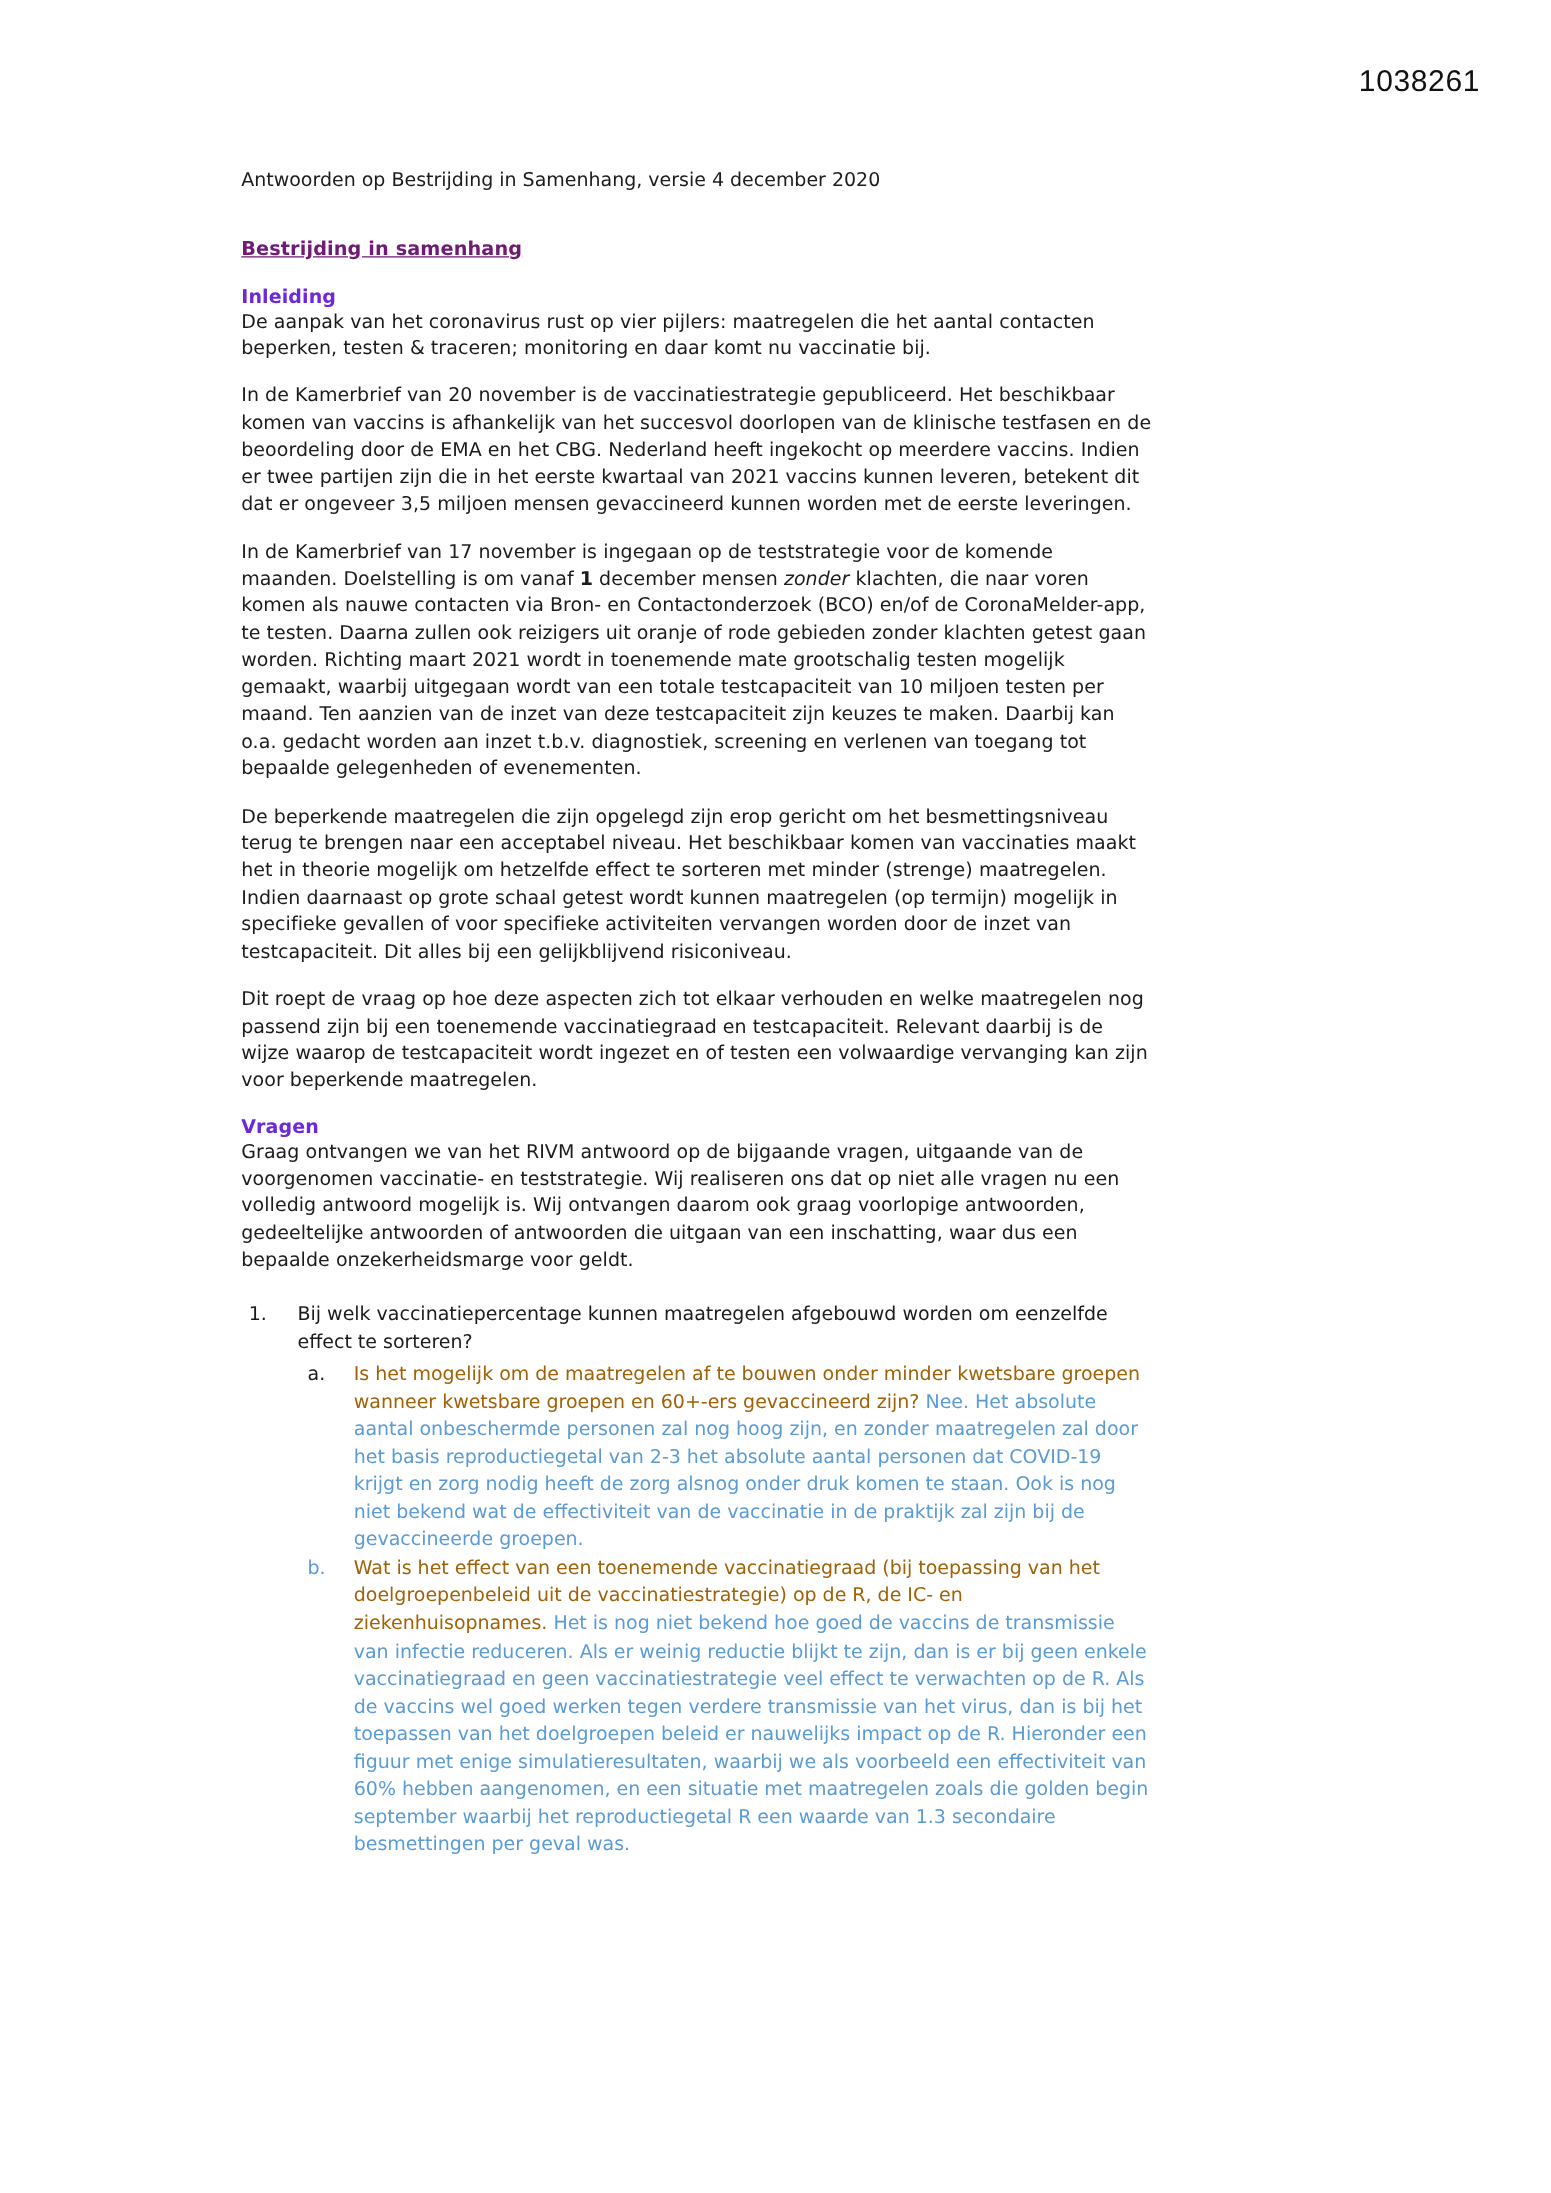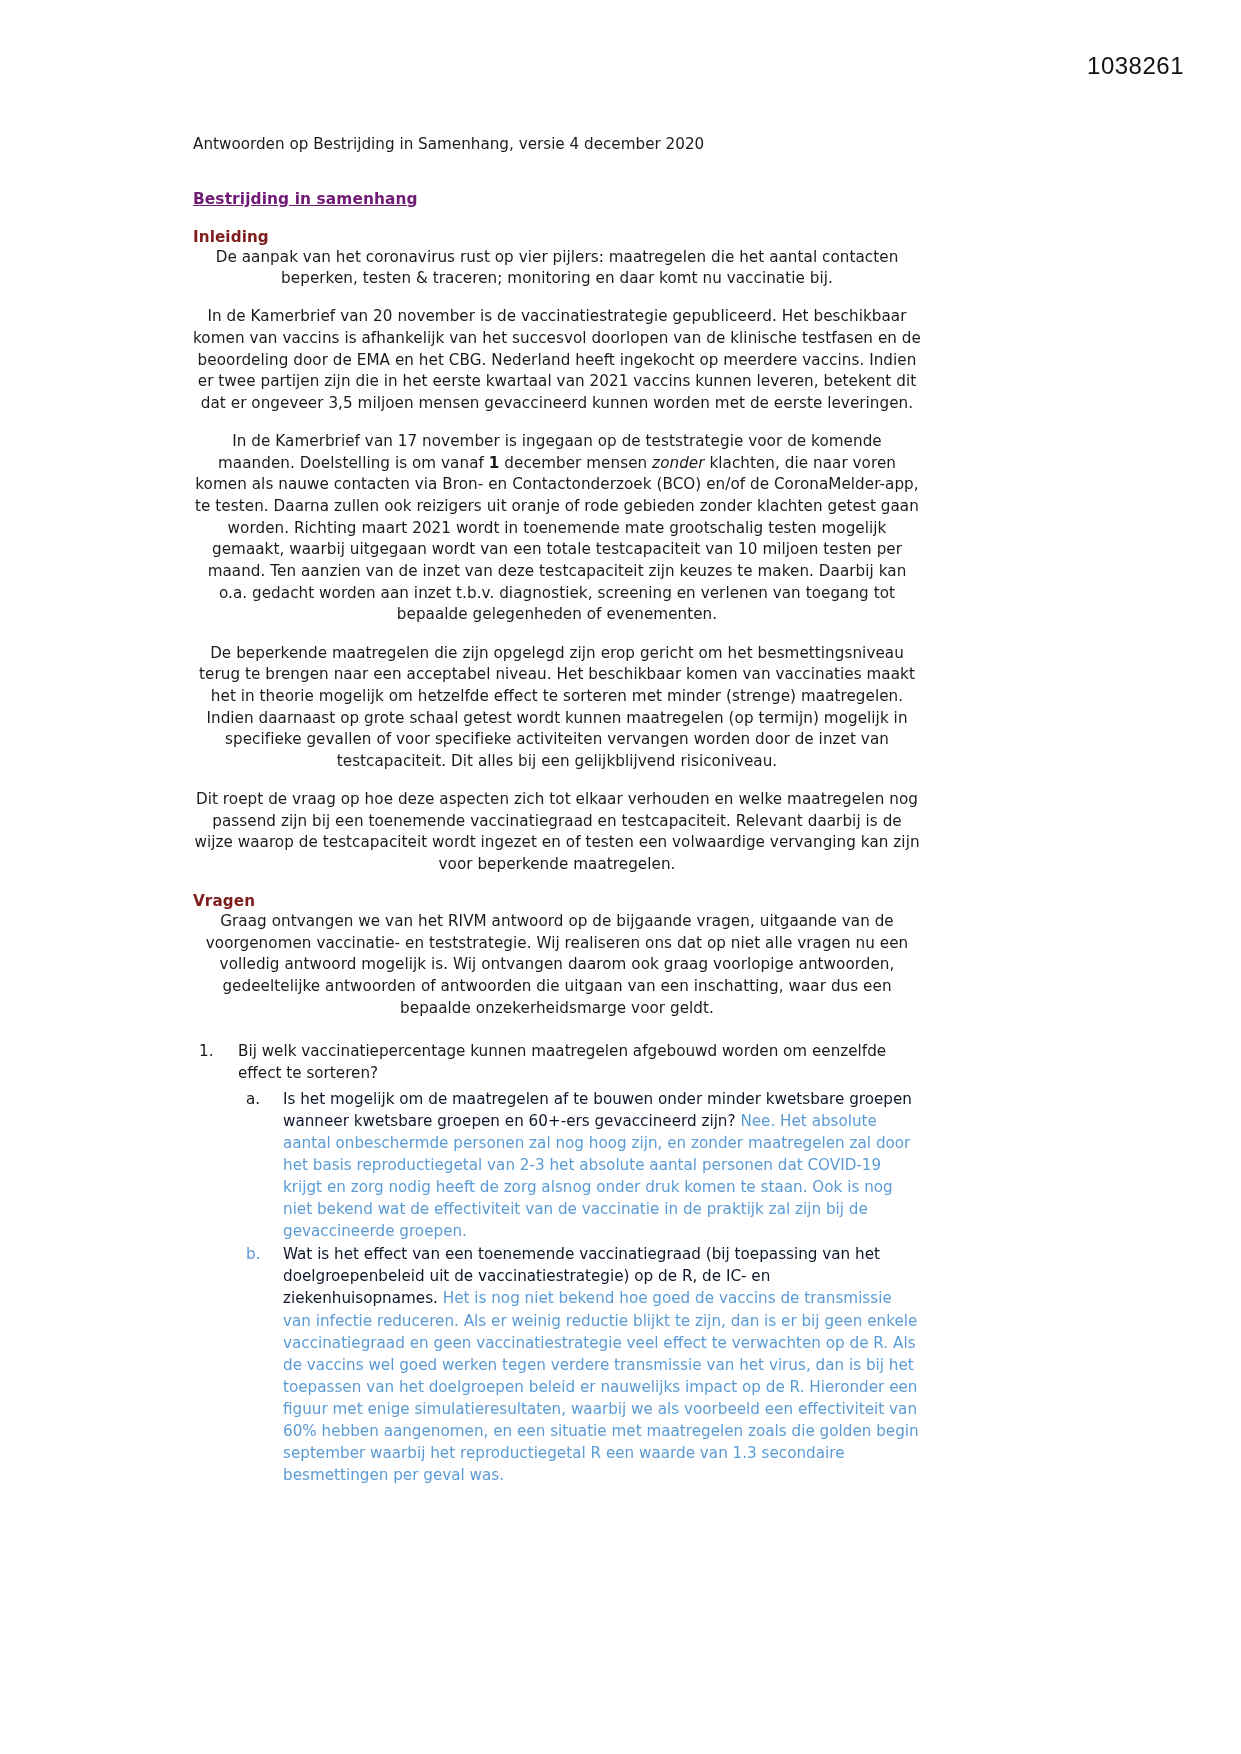--- a/index.html
+++ b/index.html
@@ -45,30 +45,30 @@
     font-size: 15.4px;
     font-weight: bold;
     text-decoration: underline;
     color: #701a75;
     margin-bottom: 20px;
     letter-spacing: 0.1px;
   }
   .section-head {
     font-size: 15.2px;
     font-weight: bold;
-    color: #7f1d1d;
+    color: #6d28d9;
     margin-bottom: 1px;
     letter-spacing: 0.1px;
   }
   p.para {
     font-size: 15.2px;
     line-height: 1.425;
     color: #1b1b1b;
     margin: 0 0 16.5px 0;
-    text-align: center;
+    text-align: left;
     letter-spacing: 0.05px;
   }
   .it { font-style: italic; }
   .bd { font-weight: bold; }
 
   ol.qlist {
     list-style: none;
     margin: 22px 0 0 0;
     padding: 0;
   }
@@ -105,21 +105,21 @@
     width: 28px;
     text-align: left;
   }
   .answer {
     color: #5b9bd5;
   }
   .marker-blue {
     color: #5b9bd5;
   }
   .qtext {
-    color: #0f172a;
+    color: #a16207;
   }
 </style>
 </head>
 <body>
 
 <div class="page">
 
   <div class="doc-number">1038261</div>
 
   <div class="content">

